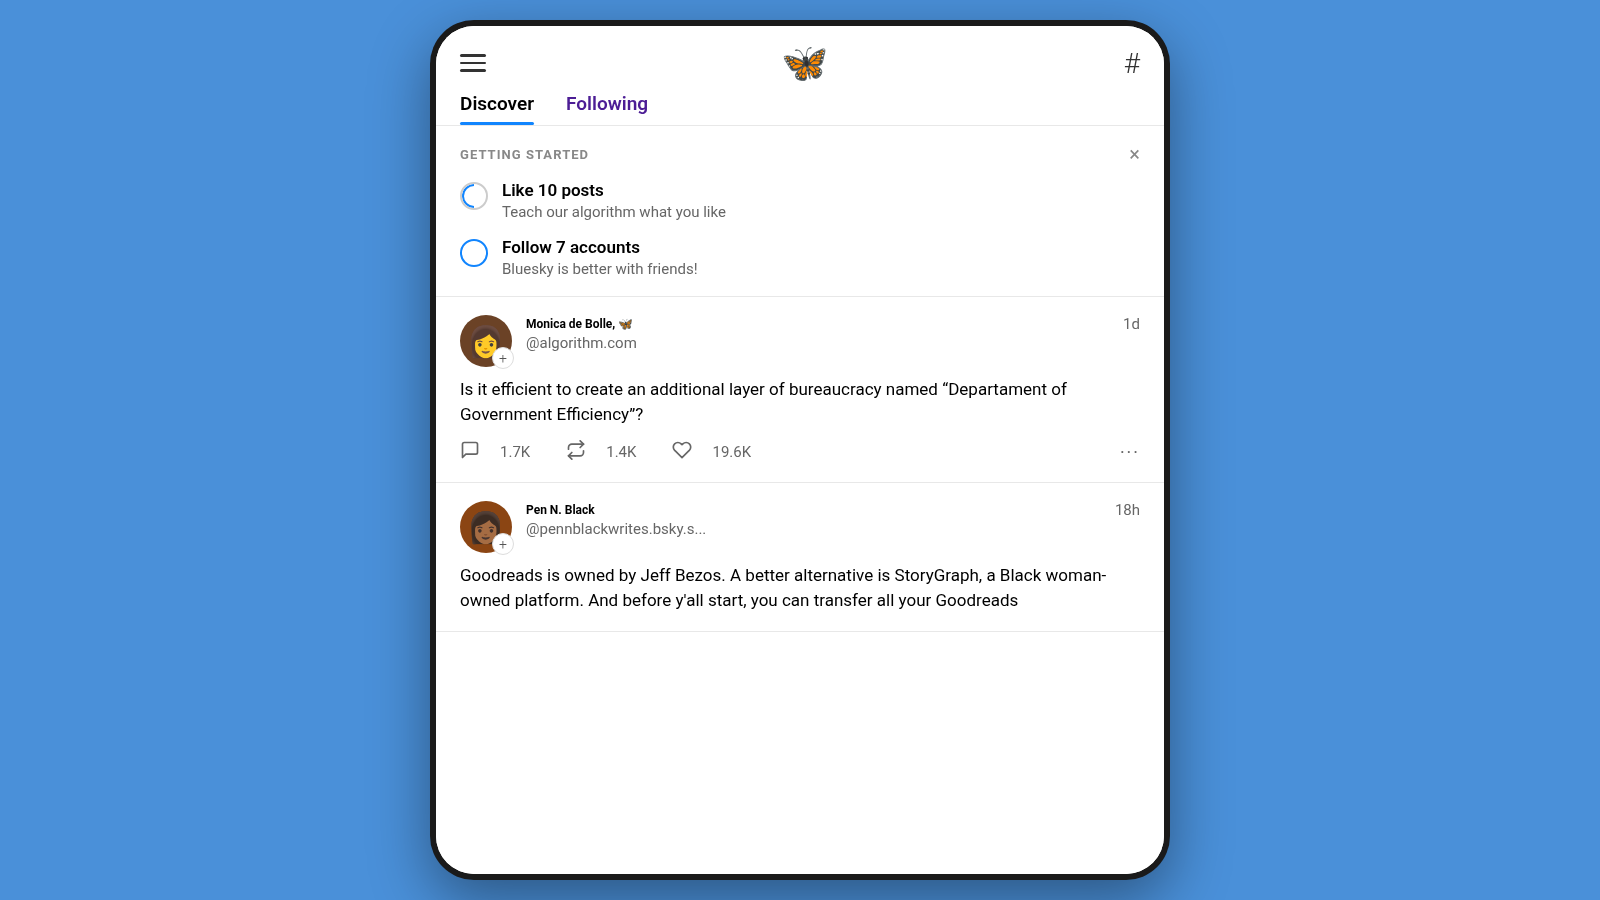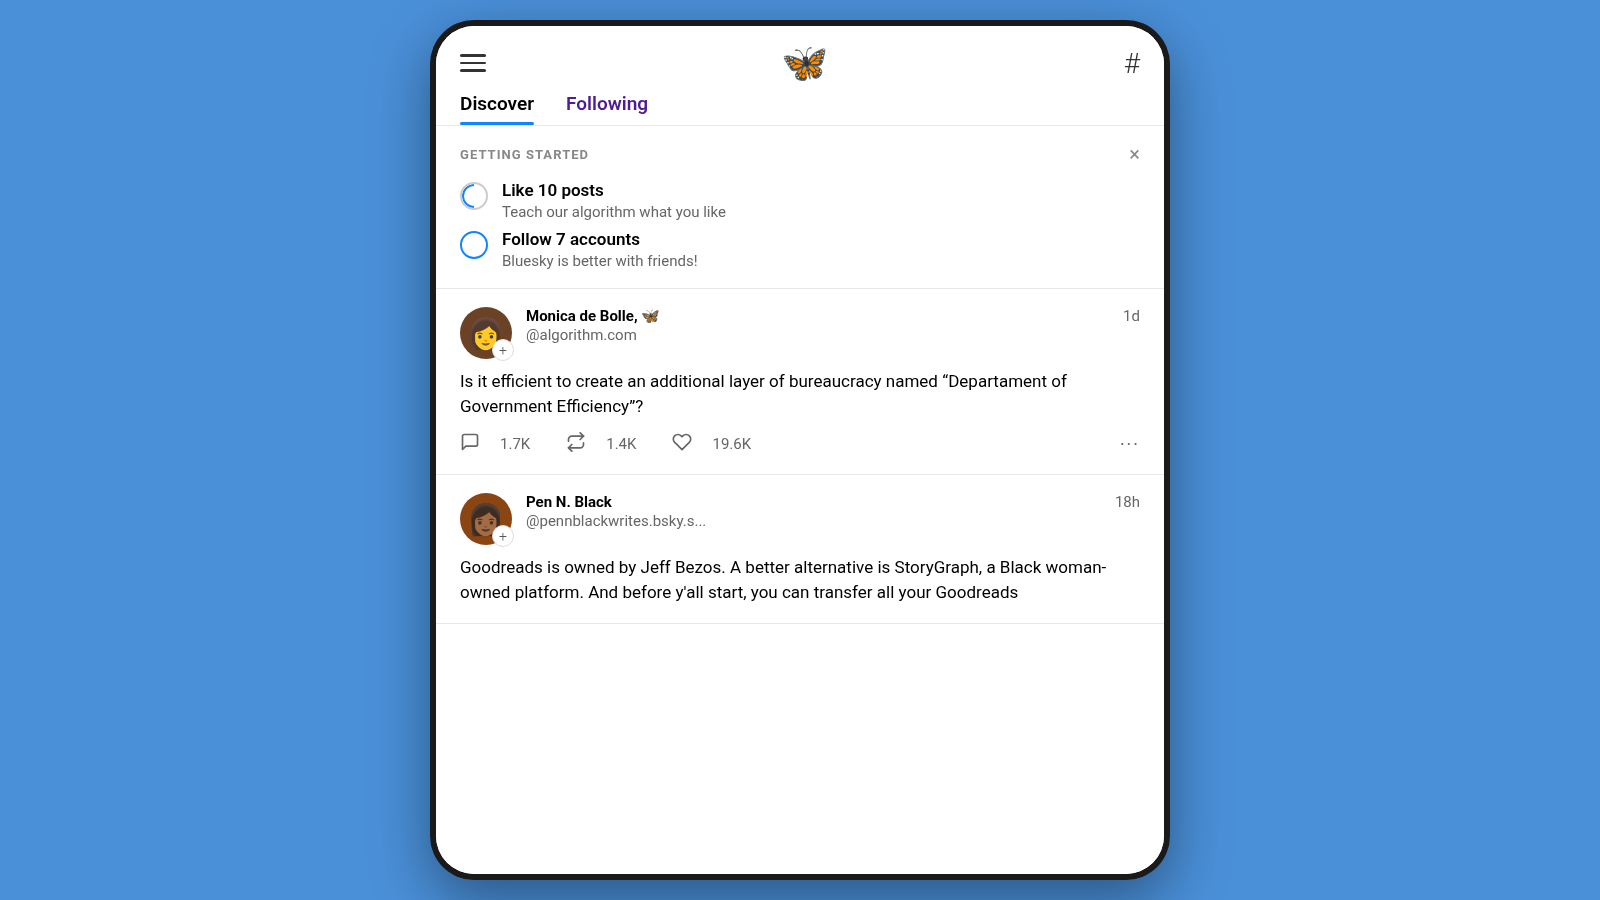--- a/index.html
+++ b/index.html
@@ -142,21 +142,21 @@
       color: #888;
       font-size: 20px;
       cursor: pointer;
       line-height: 1;
     }
 
     .task-item {
       display: flex;
       align-items: flex-start;
       gap: 14px;
-      margin-bottom: 8px;
+      margin-bottom: 16px;
     }
 
     .task-item:last-child {
       margin-bottom: 0;
     }
 
     .task-circle {
       width: 28px;
       height: 28px;
       border-radius: 50%;
@@ -267,21 +267,21 @@
 
     .post-author-line {
       display: flex;
       align-items: center;
       justify-content: space-between;
       flex-wrap: wrap;
       gap: 4px;
     }
 
     .post-author {
-      font-size: 15px;
+      font-size: 12px;
       font-weight: 700;
       color: #000;
     }
 
     .post-handle {
       font-size: 15px;
       color: #666;
     }
 
     .post-time {

